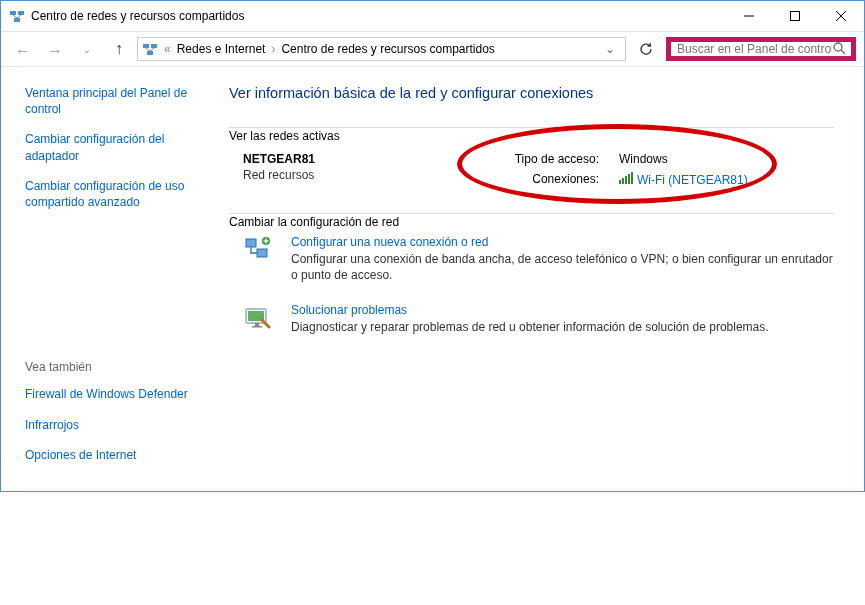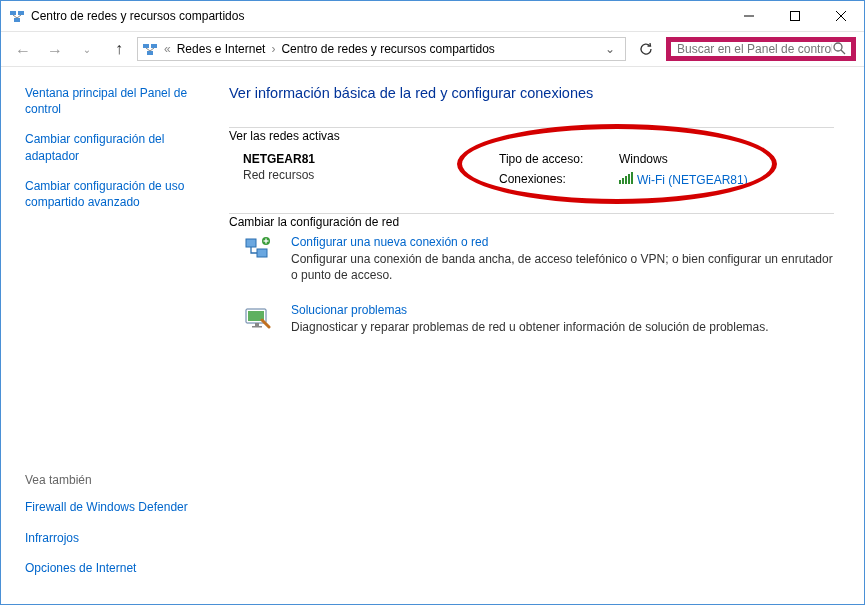--- a/index.html
+++ b/index.html
@@ -1,17 +1,17 @@
 <!DOCTYPE html>
 <html><head>
 <meta charset="utf-8">
 <style>
 * { margin:0; padding:0; box-sizing:border-box; }
 body { font-family:"Segoe UI", Tahoma, sans-serif; font-size:12px; color:#000; background:#fff; }
-.window { width:865px; height:605px; border:1px solid #4a90d6; display:flex; flex-direction:column; overflow:hidden; position:relative; }
+.window { width:865px; height:492px; border:1px solid #4a90d6; display:flex; flex-direction:column; overflow:hidden; position:relative; }
 .titlebar { height:30px; display:flex; align-items:center; padding:0 0 0 8px; background:#fff; }
 .titlebar .title-icon { width:16px; height:16px; margin-right:6px; }
 .titlebar .title-text { flex:1; font-size:12px; color:#000; }
 .win-controls { display:flex; height:100%; }
 .win-btn { width:46px; display:flex; align-items:center; justify-content:center; cursor:pointer; }
 .toolbar { height:36px; border-top:1px solid #e5e5e5; border-bottom:1px solid #e5e5e5; display:flex; align-items:center; padding:0 8px; gap:4px; }
 .nav-arrow { width:28px; height:28px; display:flex; align-items:center; justify-content:center; color:#999; cursor:default; font-size:16px; }
 .nav-arrow.enabled { color:#333; cursor:pointer; }
 .breadcrumb-bar { flex:1; height:24px; border:1px solid #ccc; display:flex; align-items:center; padding:0 4px; cursor:text; background:#fff; }
 .breadcrumb-bar .bc-icon { width:16px; height:16px; margin-right:4px; }
@@ -31,21 +31,21 @@
 h1.main-title { color:#003399; font-weight:400; font-size:14.5px; margin-bottom:18px; }
 .fieldset { position:relative; border:none; padding:10px 0 18px 0; }
 .fieldset-legend { color:#000; font-size:12px; margin-bottom:0; position:relative; background:#fff; padding-right:6px; }
 .fieldset-line { position:absolute; left:0; right:0; top:8px; border-top:1px solid #d9d9d9; z-index:-1; }
 .active-net { display:flex; margin-top:9px; }
 .net-left { width:270px; padding-left:14px; }
 .net-name { font-weight:700; font-size:12px; }
 .net-type { font-size:12px; color:#333; margin-top:2px; }
 .net-right { display:flex; flex-direction:column; gap:6px; position:relative; }
 .net-row { display:flex; gap:20px; }
-.net-label { width:100px; }
+.net-label { width:100px;text-align:right; }
 .net-val { }
 .link { color:#0066cc; cursor:pointer; }
 .wifi-bars { display:inline-flex; gap:1px; align-items:flex-end; margin-right:4px; }
 .wifi-bars span { width:2px; background:#2e8b2e; }
 .wifi-bars span:nth-child(1){height:4px;}
 .wifi-bars span:nth-child(2){height:6px;}
 .wifi-bars span:nth-child(3){height:8px;}
 .wifi-bars span:nth-child(4){height:10px;}
 .wifi-bars span:nth-child(5){height:12px;}
 .highlight-oval { position:absolute; border:5px solid #d40000; border-radius:50%; pointer-events:none; }

